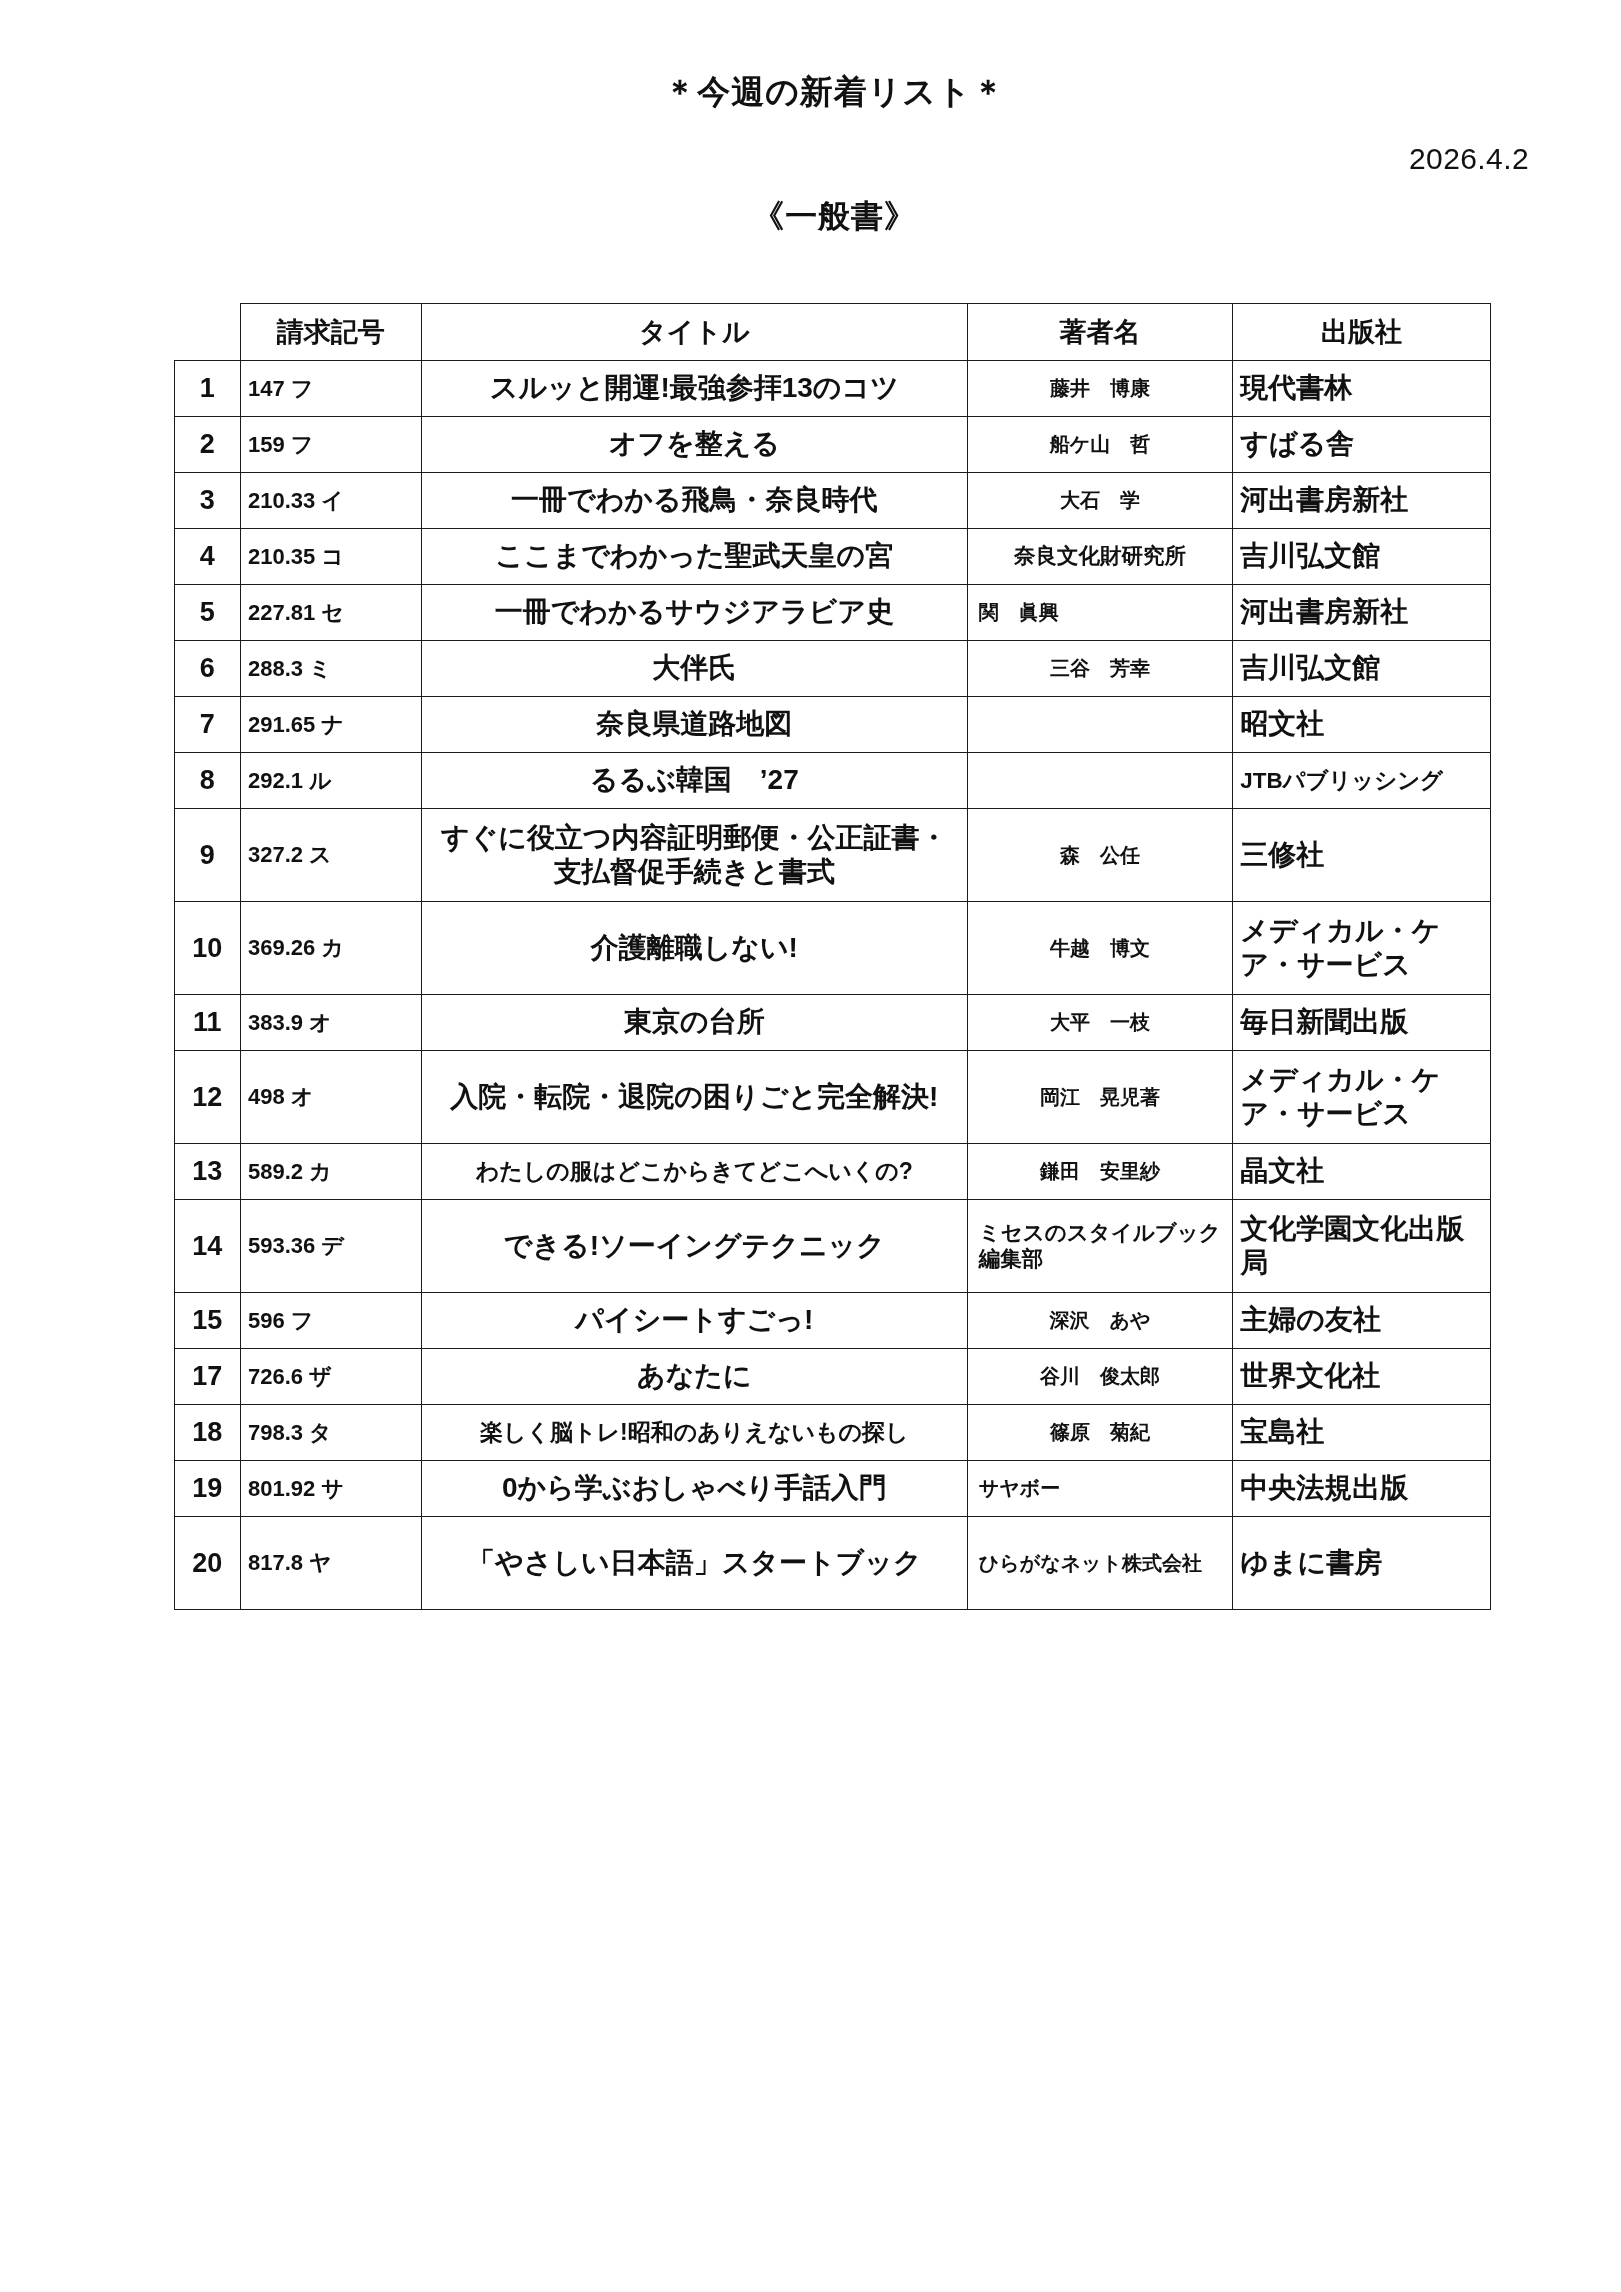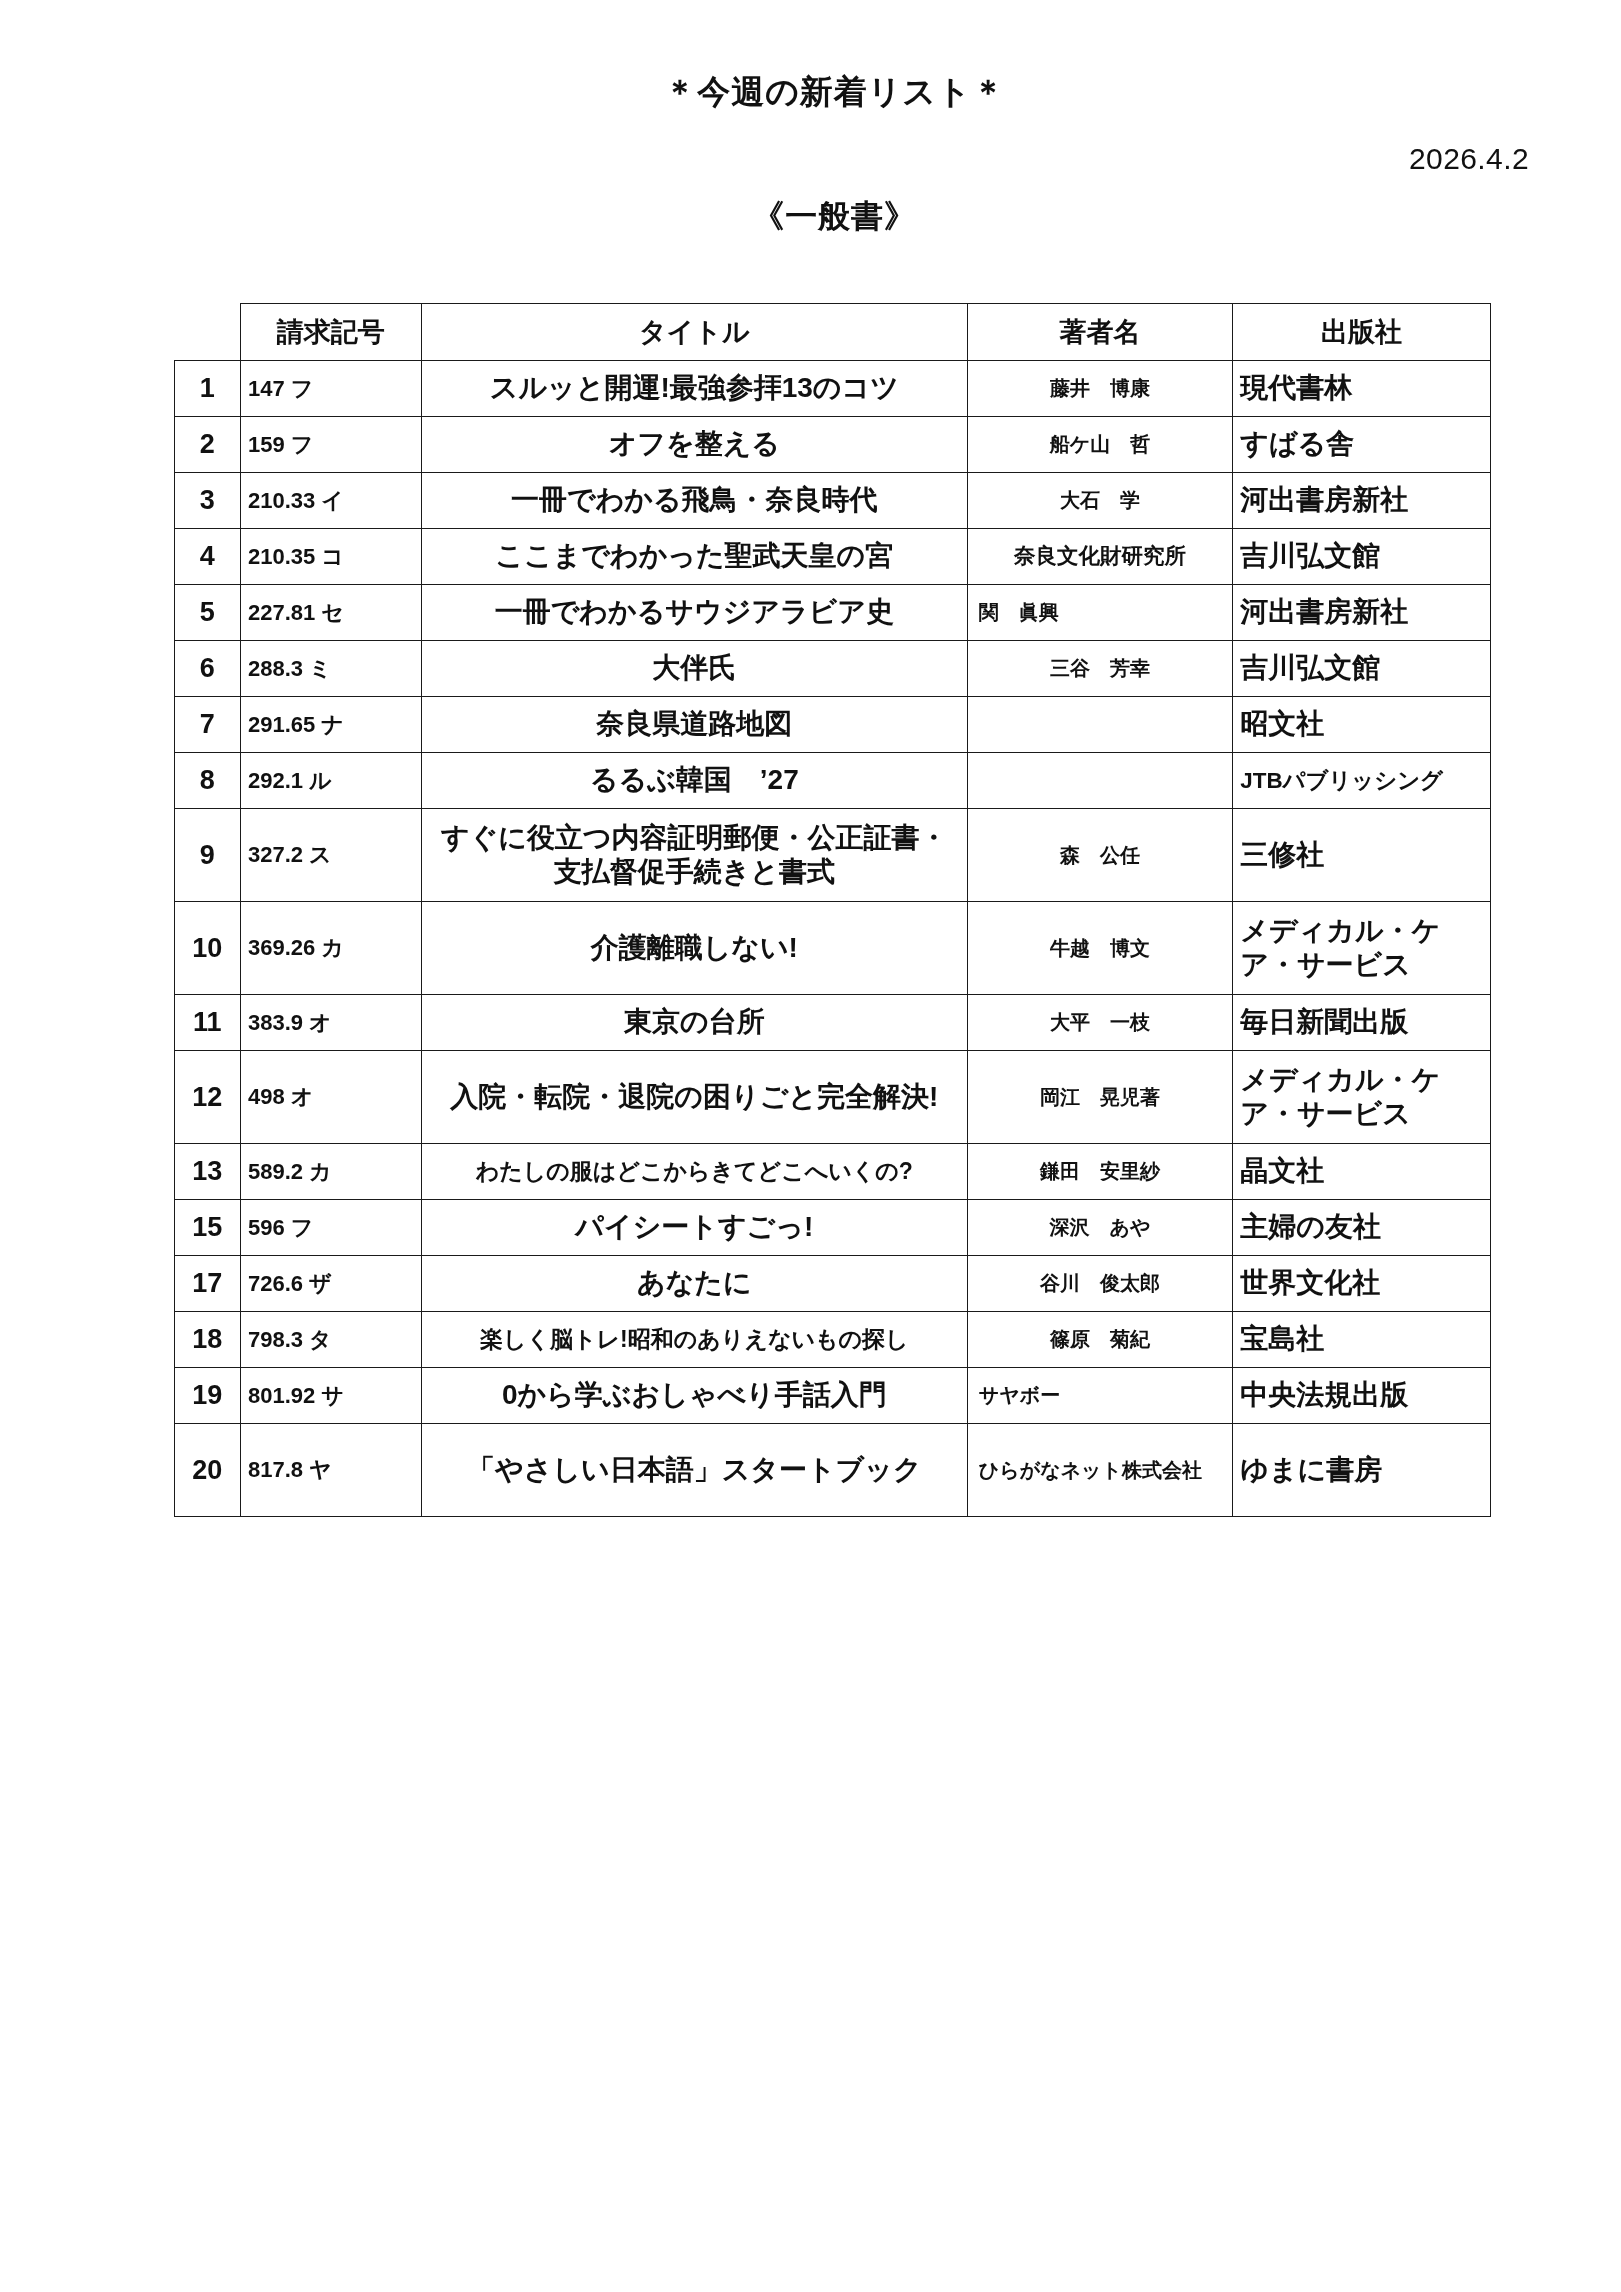--- a/index.html
+++ b/index.html
@@ -232,20 +232,27 @@
           <td class="author">岡江　晃児著</td>
           <td class="pub">メディカル・ケア・サービス</td>
         </tr>
         <tr>
           <td class="no">13</td>
           <td class="call">589.2 カ</td>
           <td class="title small">わたしの服はどこからきてどこへいくの?</td>
           <td class="author">鎌田　安里紗</td>
           <td class="pub">晶文社</td>
         </tr>
+        <tr class="tall">
+          <td class="no">14</td>
+          <td class="call">593.36 デ</td>
+          <td class="title">できる!ソーイングテクニック</td>
+          <td class="author small left">ミセスのスタイルブック編集部</td>
+          <td class="pub">文化学園文化出版局</td>
+        </tr>
         <tr>
           <td class="no">15</td>
           <td class="call">596 フ</td>
           <td class="title">パイシートすごっ!</td>
           <td class="author">深沢　あや</td>
           <td class="pub">主婦の友社</td>
         </tr>
         <tr>
           <td class="no">17</td>
           <td class="call">726.6 ザ</td>

